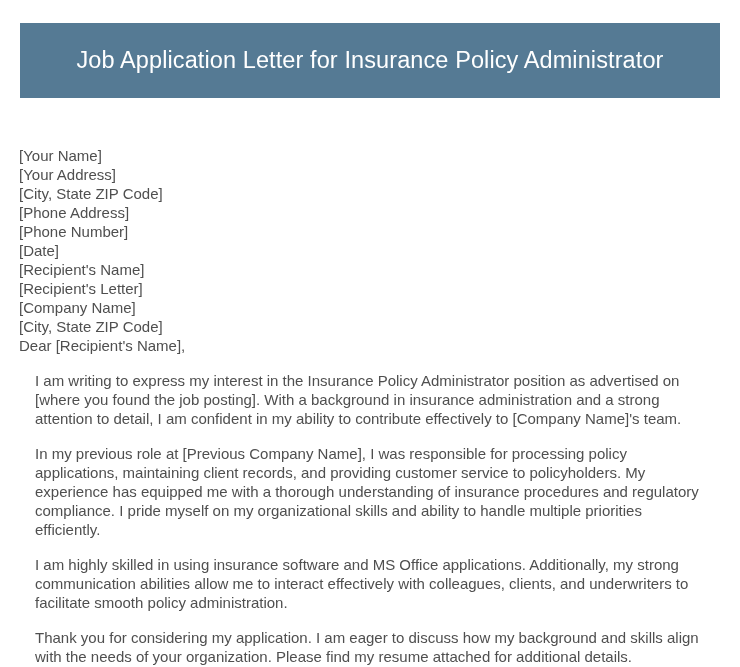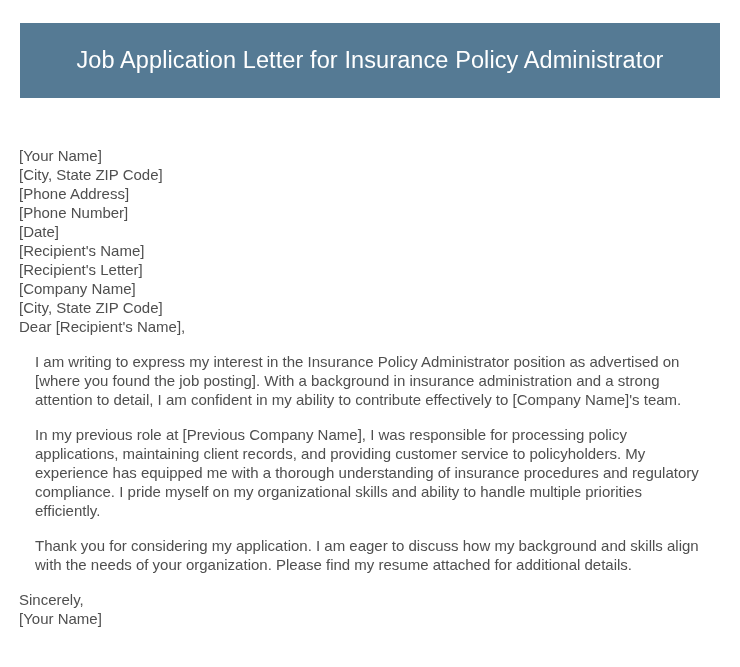--- a/index.html
+++ b/index.html
@@ -65,37 +65,39 @@
 <div class="page">
 
   <div class="doc-header">
     <h1 class="doc-title">Job Application Letter for Insurance Policy Administrator</h1>
   </div>
 
   <div class="letter-body">
 
     <div>
       <span class="line">[Your Name]</span>
+      <span class="line">[Your Address]</span>
       <span class="line">[City, State ZIP Code]</span>
       <span class="line">[Phone Address]</span>
       <span class="line">[Phone Number]</span>
       <span class="line">[Date]</span>
     </div>
 
     <div>
       <span class="line">[Recipient's Name]</span>
       <span class="line">[Recipient's Letter]</span>
       <span class="line">[Company Name]</span>
       <span class="line">[City, State ZIP Code]</span>
     </div>
 
     <span class="line">Dear [Recipient's Name],</span>
 
     <p class="para">I am writing to express my interest in the Insurance Policy Administrator position as advertised on [where you found the job posting]. With a background in insurance administration and a strong attention to detail, I am confident in my ability to contribute effectively to [Company Name]'s team.</p>
     <p class="para">In my previous role at [Previous Company Name], I was responsible for processing policy applications, maintaining client records, and providing customer service to policyholders. My experience has equipped me with a thorough understanding of insurance procedures and regulatory compliance. I pride myself on my organizational skills and ability to handle multiple priorities efficiently.</p>
+    <p class="para">I am highly skilled in using insurance software and MS Office applications. Additionally, my strong communication abilities allow me to interact effectively with colleagues, clients, and underwriters to facilitate smooth policy administration.</p>
     <p class="para">Thank you for considering my application. I am eager to discuss how my background and skills align with the needs of your organization. Please find my resume attached for additional details.</p>
 
     <span class="line">Sincerely,</span>
     <span class="line">[Your Name]</span>
 
   </div>
 
 </div>
 
 </body></html>

